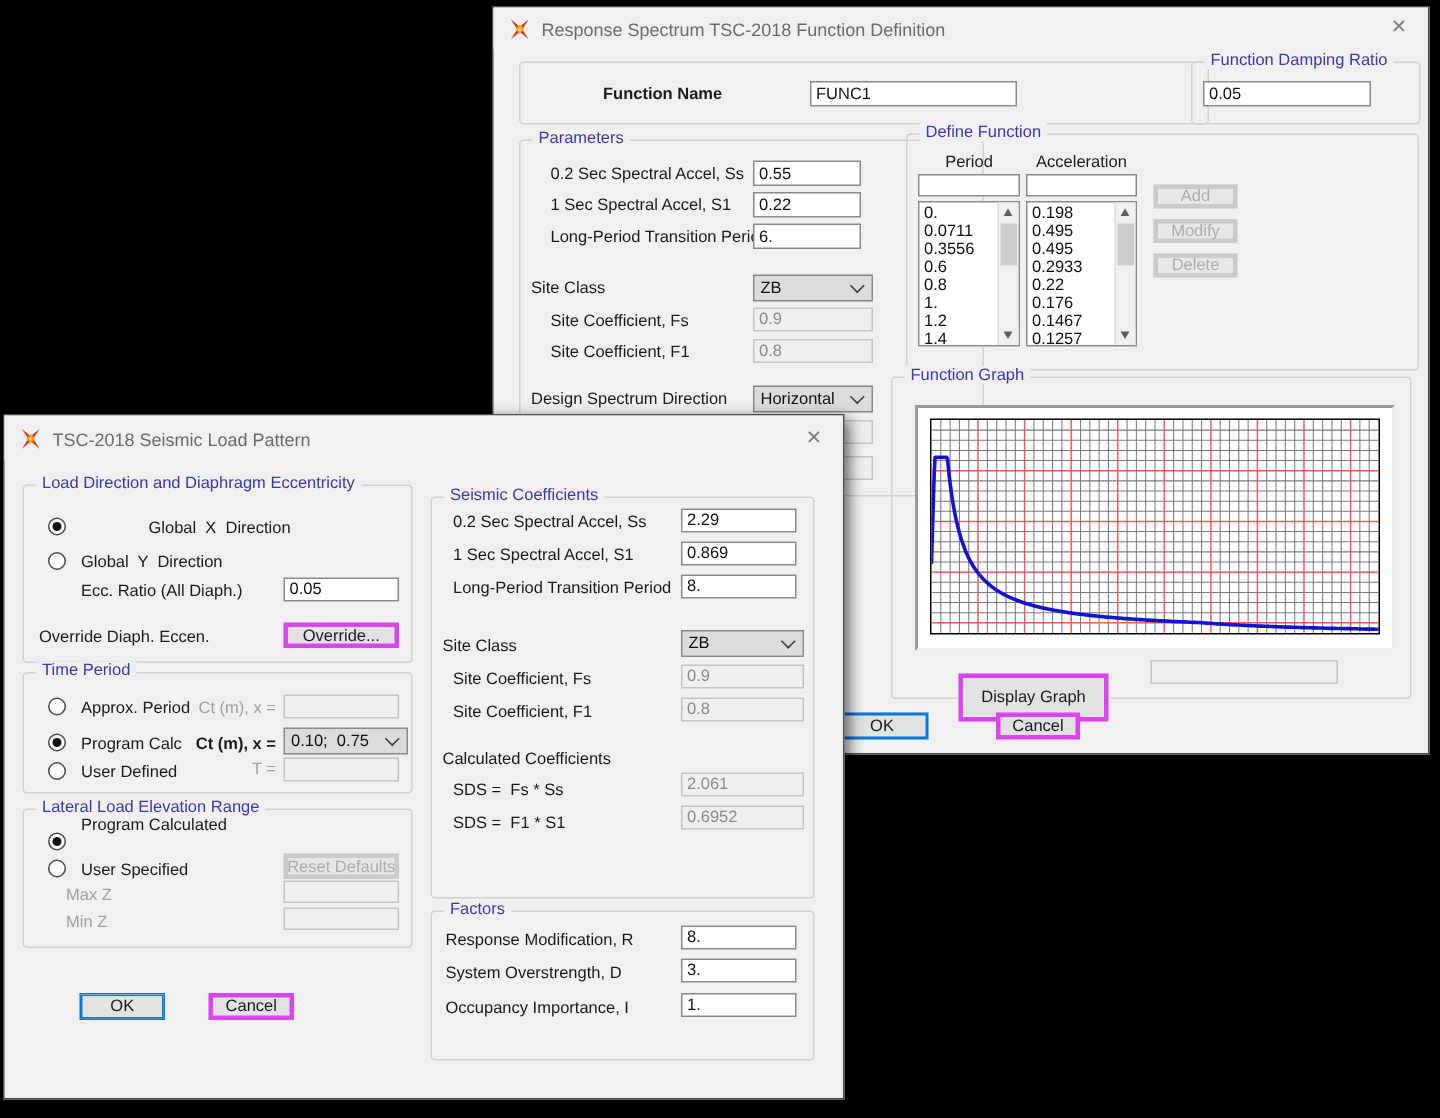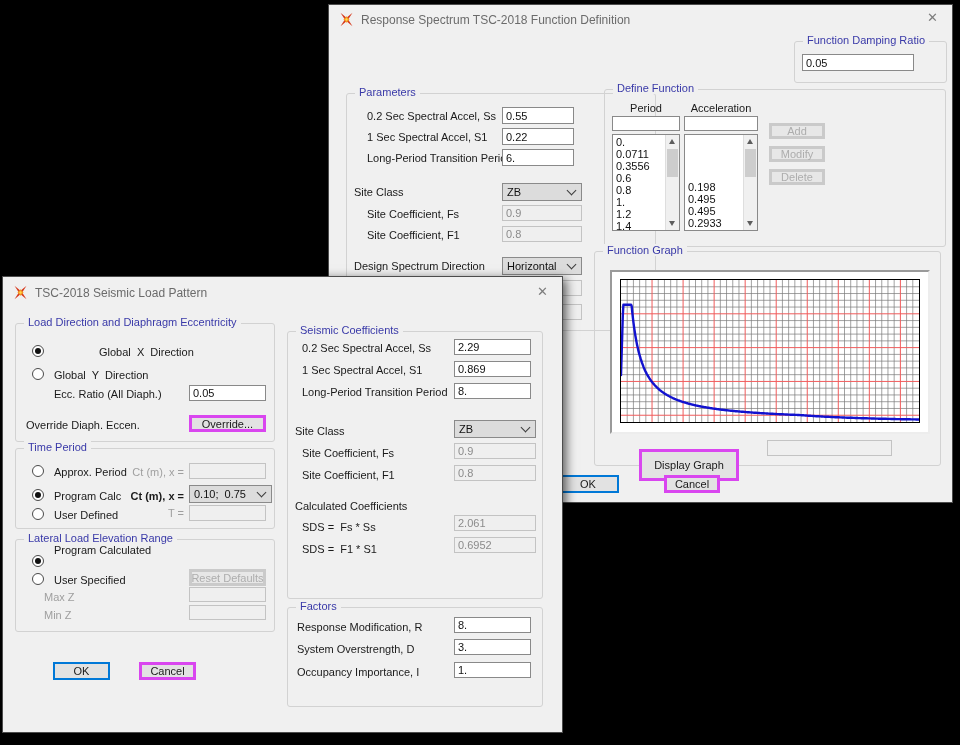--- a/index.html
+++ b/index.html
@@ -58,20 +58,24 @@
     <div class="titlebar">
       <svg class="appicon" viewBox="0 0 16 16">
         <path fill="#d63a1e" d="M8 6.2 L1.6 0.8 L6.2 8 L1.6 15.2 L8 9.8 L14.4 15.2 L9.8 8 L14.4 0.8 Z"></path>
         <path fill="#f59a23" d="M8 4.6 L4.8 8 L8 11.4 L11.2 8 Z"></path>
         <path fill="#ffd94d" d="M8 6.5 L6.6 8 L8 9.5 L9.4 8 Z"></path>
       </svg>
       <span class="title">Response Spectrum TSC-2018 Function Definition</span>
       <span class="close">✕</span>
     </div>
 
+    <div class="group" style="left:17px;top:36px;width:460px;height:42px;">
+      <span class="lbl b" style="left:55px;top:15px;">Function Name</span>
+      <input class="tb" style="left: 193px; top: 12px; width: 138px; height: 17px;" value="FUNC1">
+    </div>
 
     <div class="group" style="left:465px;top:36px;width:153px;height:42px;">
       <span class="glabel">Function Damping Ratio</span>
       <input class="tb" style="left: 7px; top: 12px; width: 112px; height: 17px;" value="0.05">
     </div>
 
     <div class="group" style="left:17px;top:88px;width:310px;height:238px;">
       <span class="glabel">Parameters</span>
 
       <span class="lbl" style="left:20px;top:16px;">0.2 Sec Spectral Accel, Ss</span>
@@ -125,21 +129,21 @@
             <div class="lb-item">1.2</div>
             <div class="lb-item">1.4</div>
           </div>
         <div class="sb">
           <div class="sb-up"></div>
           <div class="sb-thumb"></div>
           <div class="sb-down"></div>
         </div>
       </div>
       <div class="lb" style="left:79px;top:44px;width:74px;height:97px;">
-        <div style="position:absolute;left:0;top:1px;right:14px;bottom:0;margin-top:45px;">
+        <div style="position:absolute;left:0;top:1px;right:14px;bottom:0;">
             <div class="lb-item">0.198</div>
             <div class="lb-item">0.495</div>
             <div class="lb-item">0.495</div>
             <div class="lb-item">0.2933</div>
             <div class="lb-item">0.22</div>
             <div class="lb-item">0.176</div>
             <div class="lb-item">0.1467</div>
             <div class="lb-item">0.1257</div>
           </div>
         <div class="sb">

